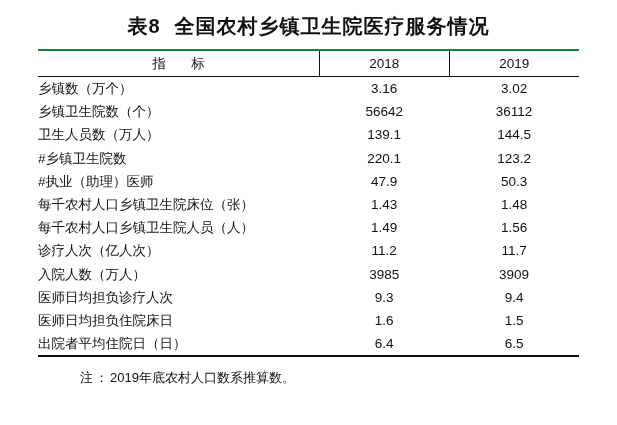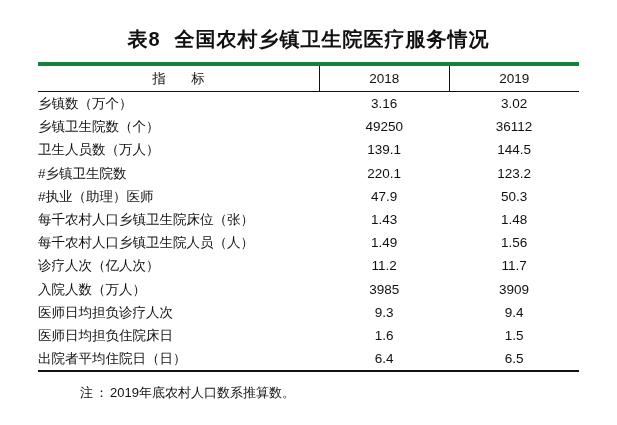--- a/index.html
+++ b/index.html
@@ -12,21 +12,21 @@
     background: #ffffff;
     font-family: "Liberation Sans", "DejaVu Sans", sans-serif;
     color: #1a1a1a;
     overflow: hidden;
   }
   .page {
     position: relative;
     width: 617px;
     height: 322px;
     box-sizing: border-box;
-    padding: 16px 38px;
+    padding: 3px 38px;
   }
   .title {
     text-align: center;
     font-size: 20px;
     font-weight: bold;
     letter-spacing: 1px;
     padding-top: 10px;
     padding-bottom: 9px;
     color: #111;
     white-space: nowrap;
@@ -38,21 +38,21 @@
     width: 100%;
     border-collapse: collapse;
     font-size: 13.5px;
     table-layout: fixed;
   }
   table.data th, table.data td {
     padding: 0;
     font-weight: normal;
   }
   .rule-top {
-    border-top: 4px solid #15803d;
+    border-top: 2px solid #15803d;
   }
   .rule-mid {
     border-top: 1px solid #111;
   }
   .rule-bottom {
     border-bottom: 2px solid #111;
   }
   thead th {
     height: 25px;
     line-height: 25px;
@@ -116,21 +116,21 @@
       </tr>
     </thead>
     <tbody>
       <tr class="rule-mid">
         <td class="ind lvl1">乡镇数（万个）</td>
         <td class="num">3.16</td>
         <td class="num">3.02</td>
       </tr>
       <tr>
         <td class="ind lvl1">乡镇卫生院数（个）</td>
-        <td class="num">49250</td>
+        <td class="num">56642</td>
         <td class="num">36112</td>
       </tr>
       <tr>
         <td class="ind lvl1">卫生人员数（万人）</td>
         <td class="num">139.1</td>
         <td class="num">144.5</td>
       </tr>
       <tr>
         <td class="ind lvl2">#乡镇卫生院数</td>
         <td class="num">220.1</td>

